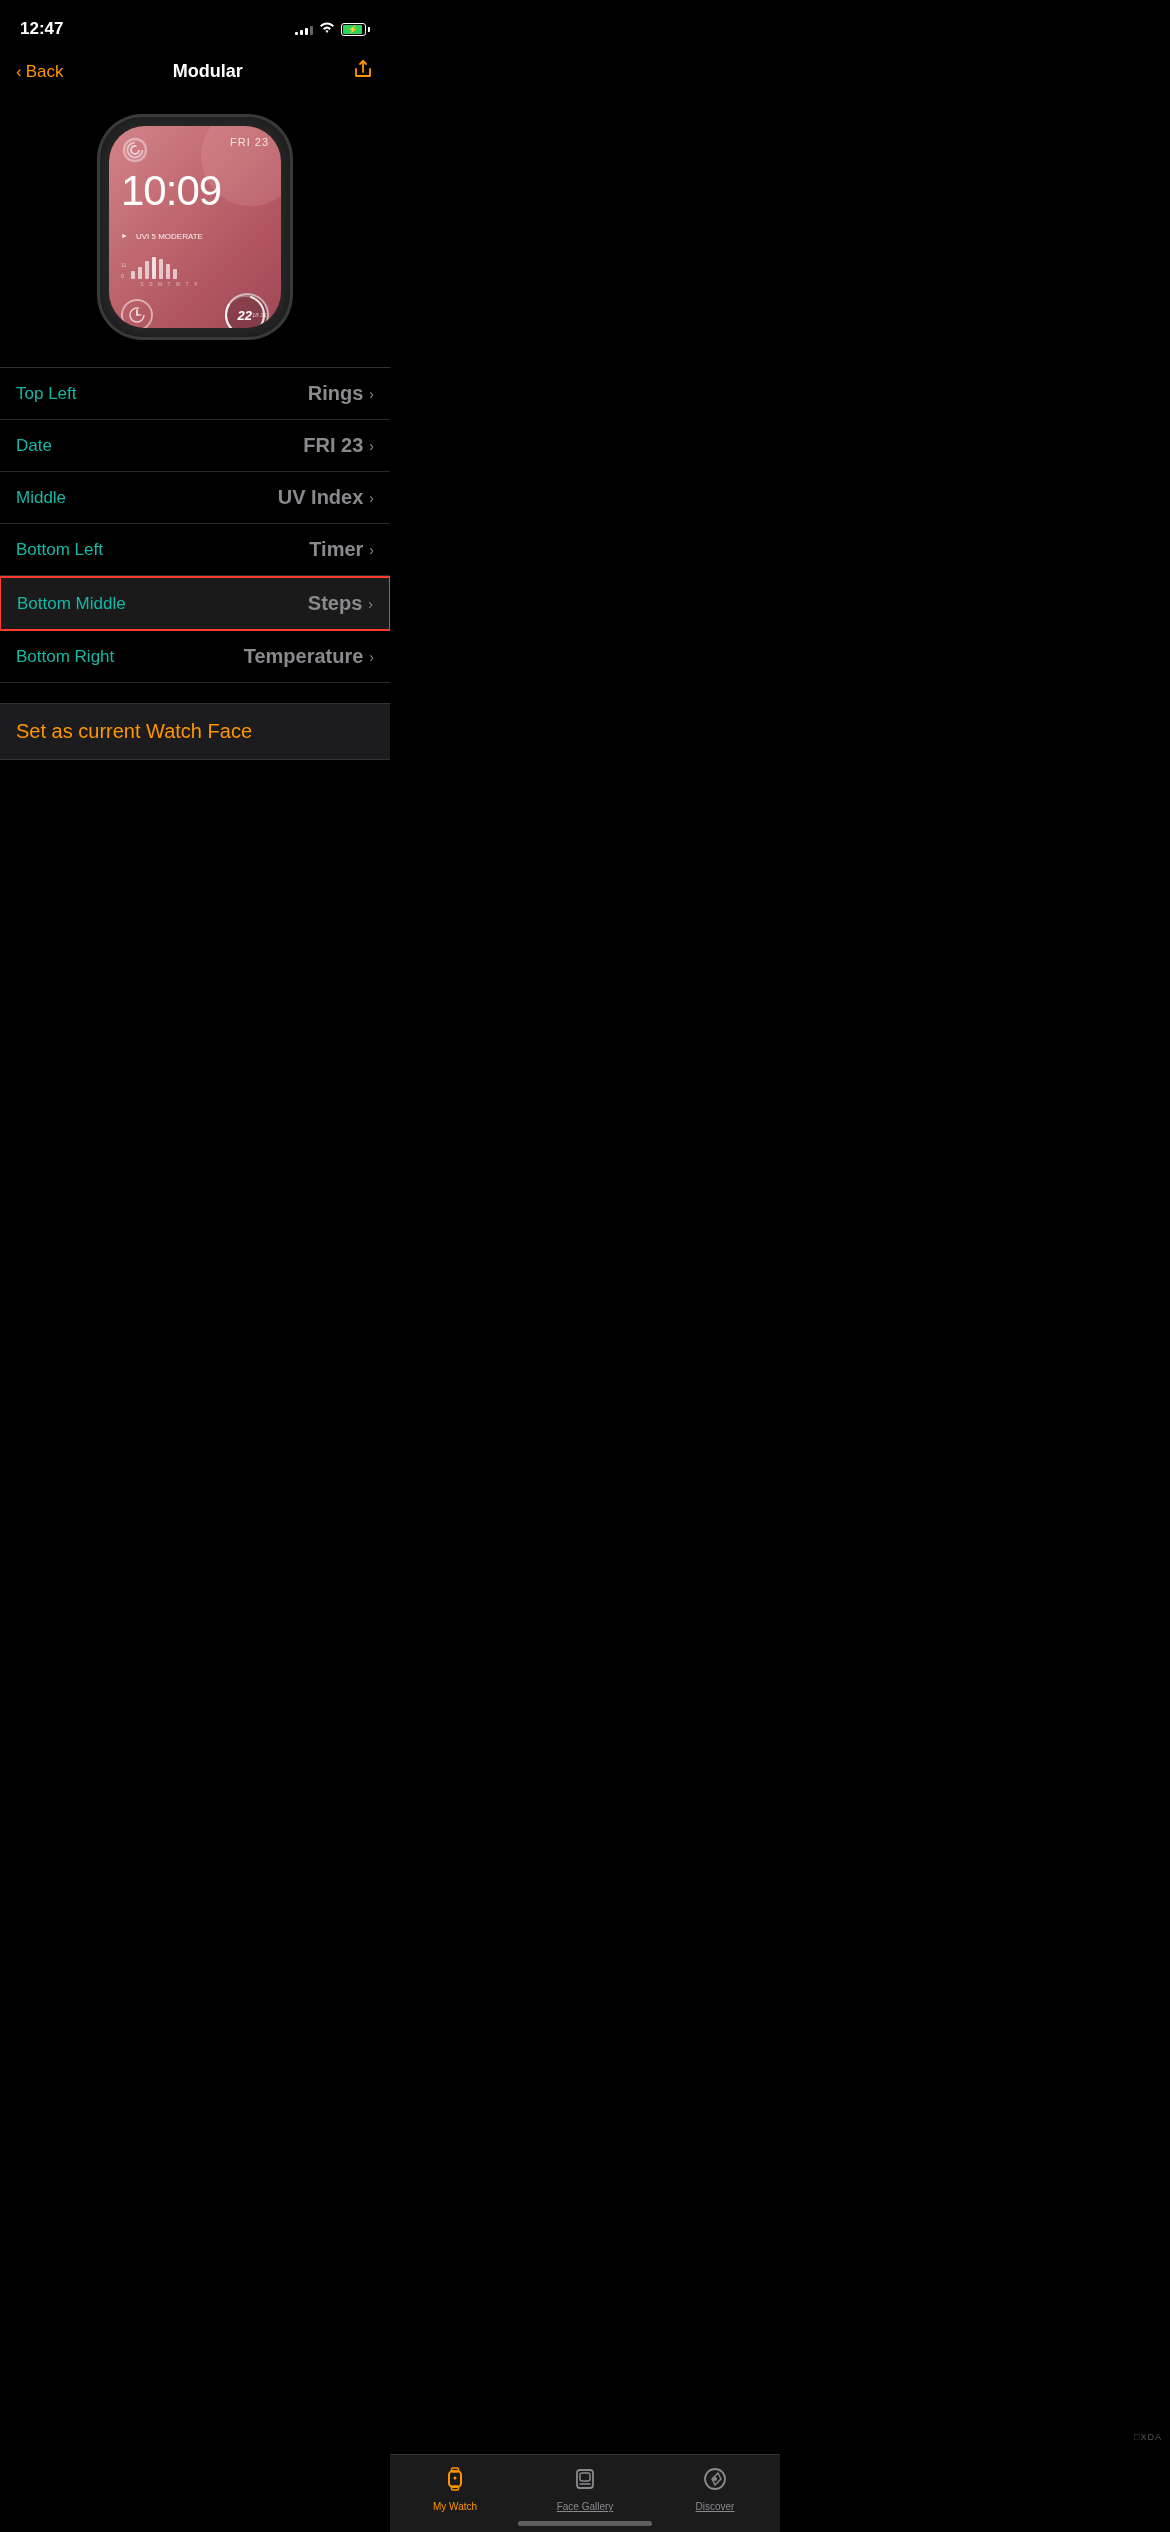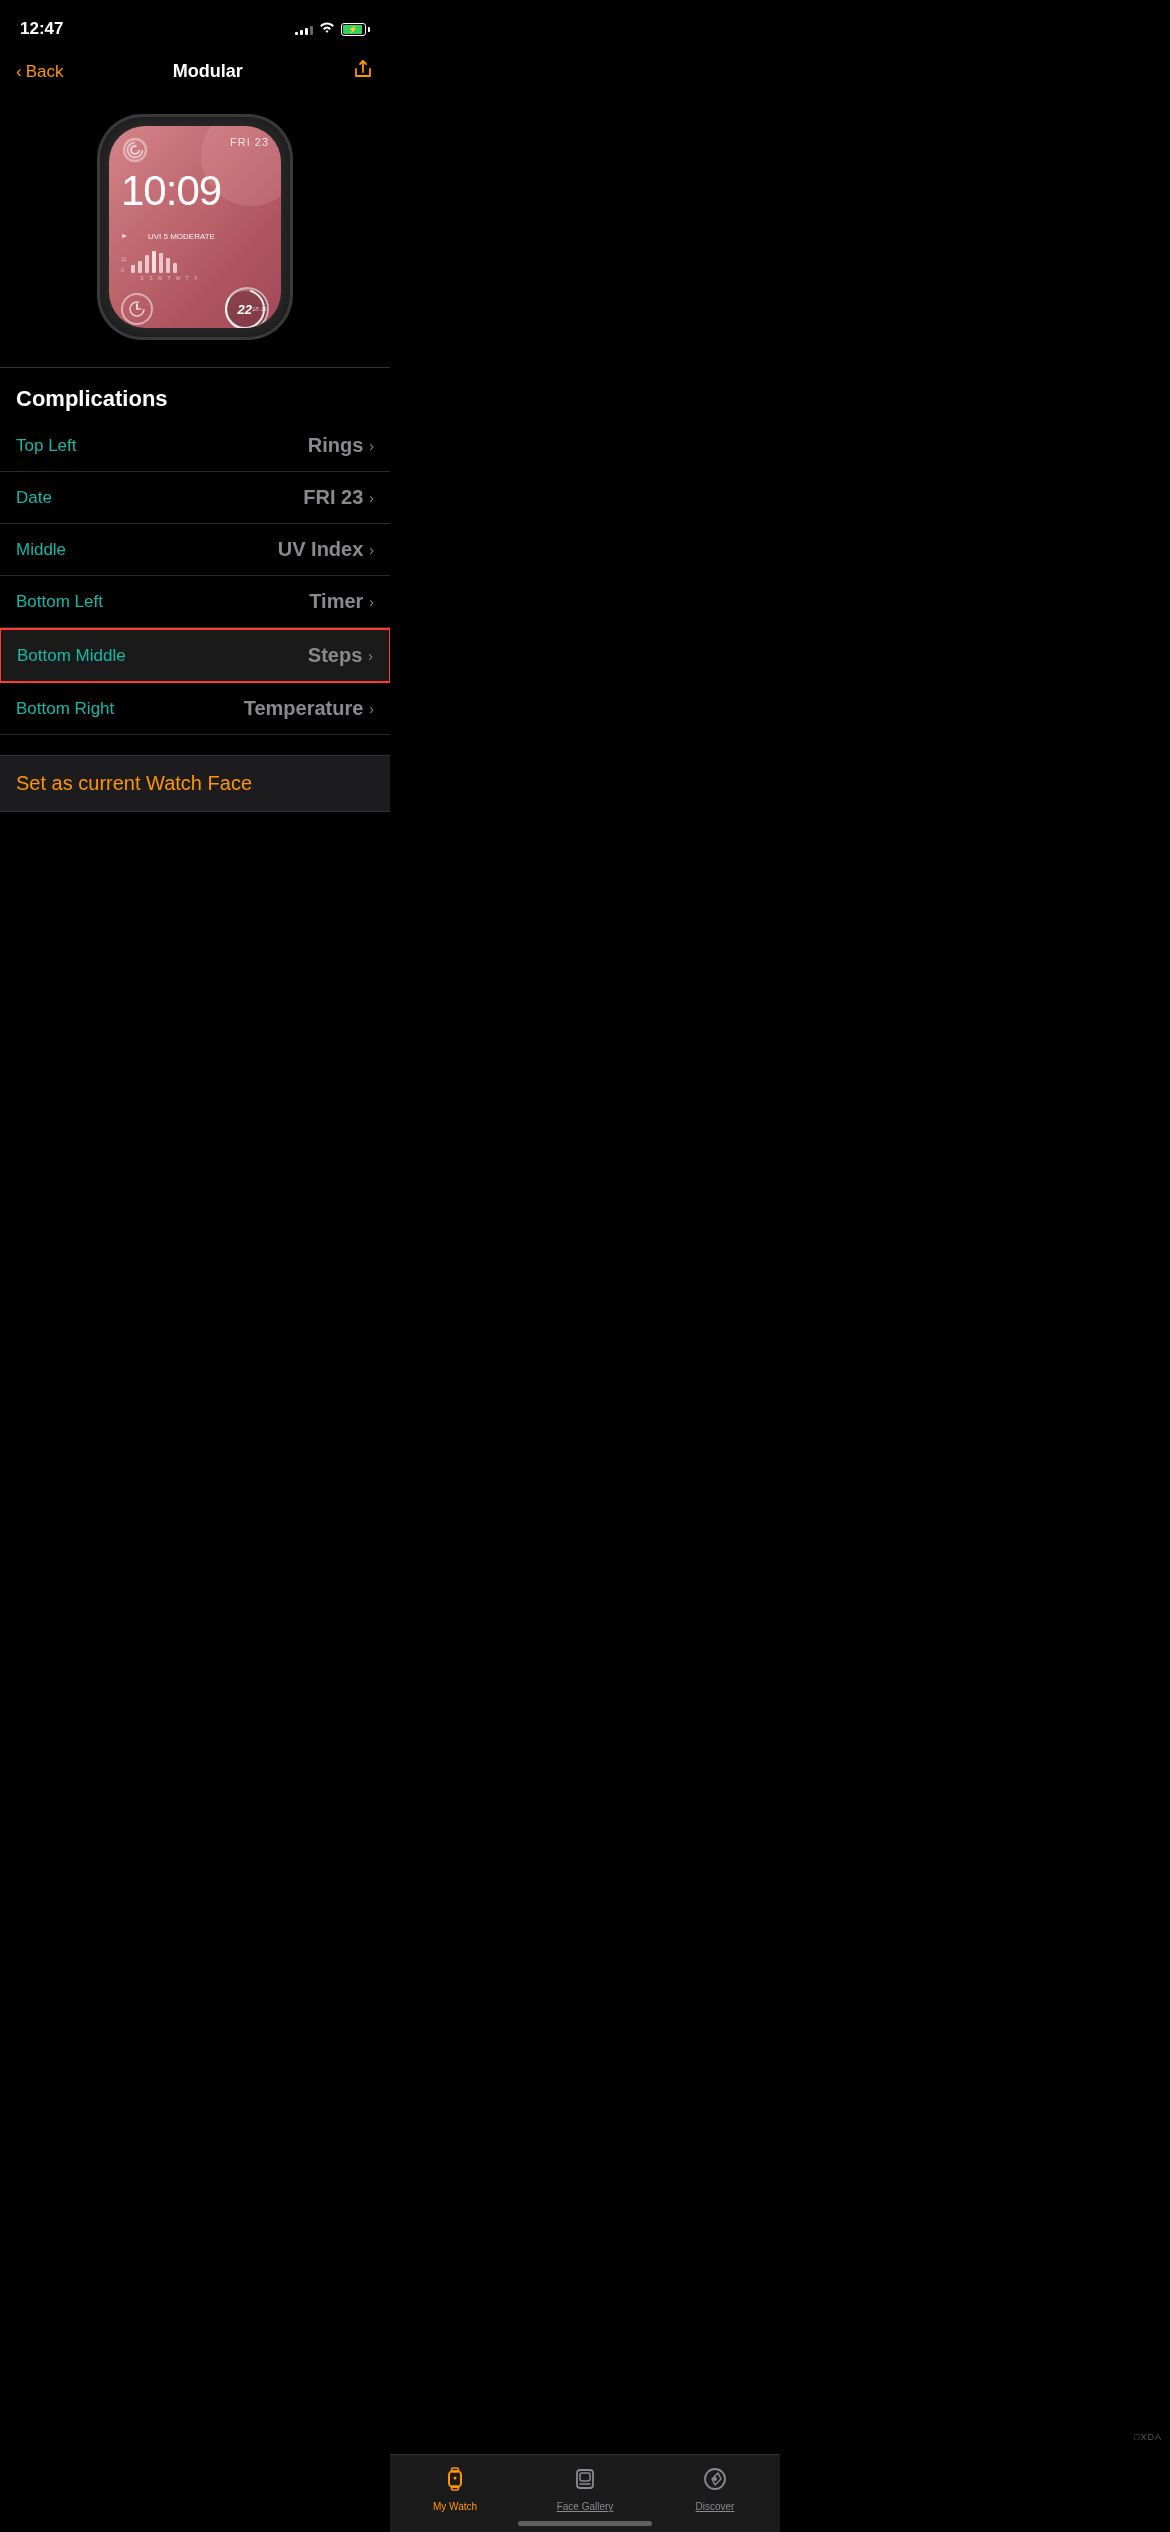--- a/index.html
+++ b/index.html
@@ -187,22 +187,22 @@
       font-weight: 200;
       color: #fff;
       line-height: 1;
       margin-bottom: 20px;
       letter-spacing: -1px;
     }
 
     .watch-uv-row {
       display: flex;
       align-items: flex-start;
-      gap: 20px;
-      margin-bottom: 10px;
+      gap: 8px;
+      margin-bottom: 16px;
     }
 
     .watch-uv-text {
       font-size: 8px;
       color: rgba(255,255,255,0.9);
       font-weight: 500;
     }
 
     .watch-bottom-row {
       display: flex;
@@ -505,21 +505,20 @@
           </span>
         </div>
       </div>
     </div>
   </div>
 </div>
 
 <div class="section-divider"></div>
 
 <div class="complications-section">
-  <div class="complications-header">Complications</div>
 
   <div class="complication-row">
     <span class="complication-label">Top Left</span>
     <div class="complication-value-container">
       <span class="complication-value">Rings</span>
       <span class="chevron">›</span>
     </div>
   </div>
 
   <div class="complication-row">

